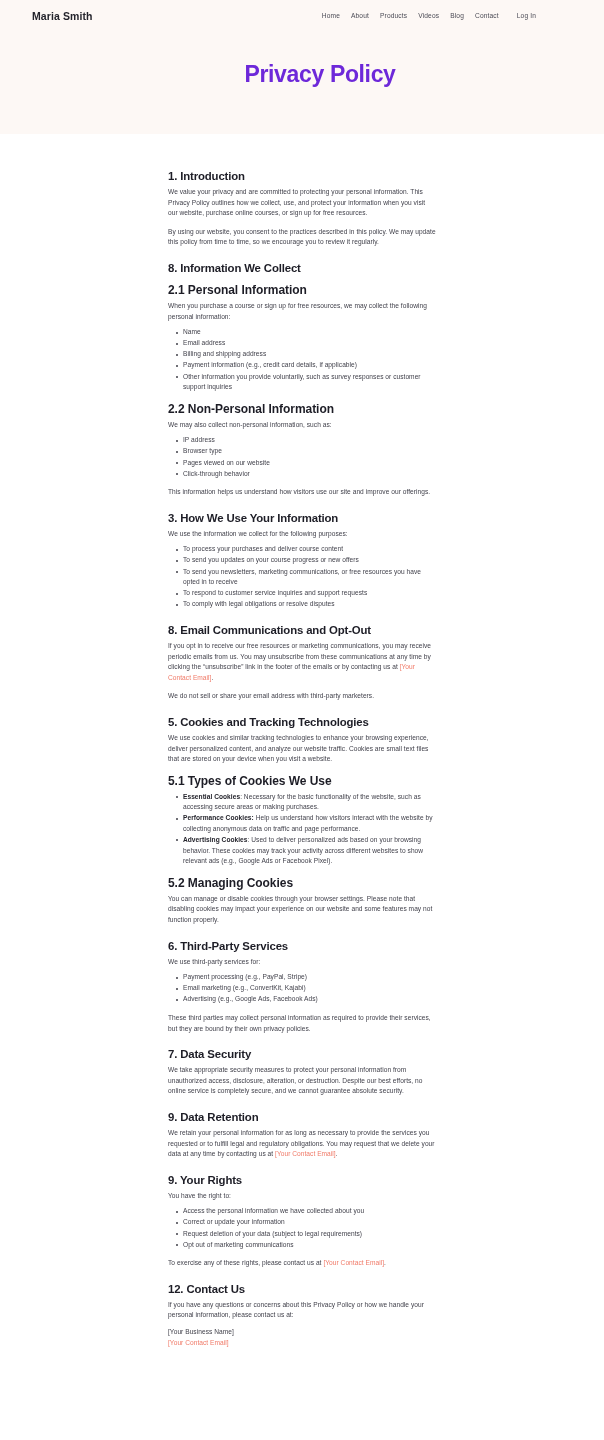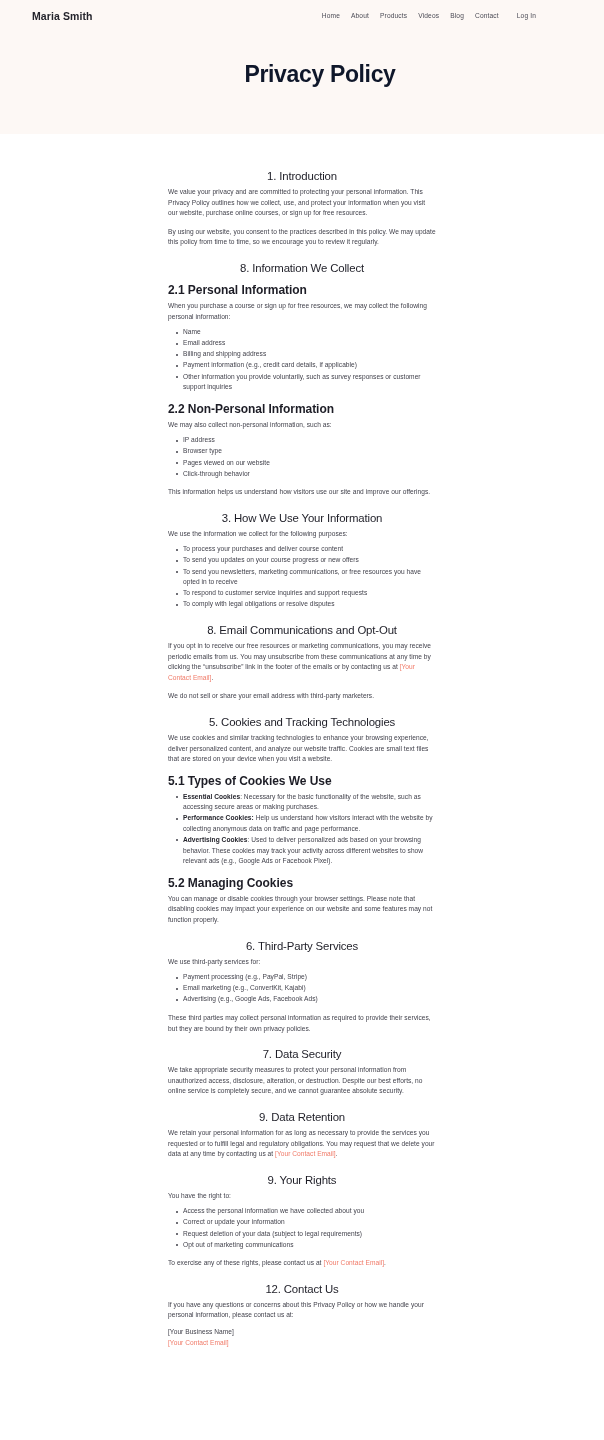--- a/index.html
+++ b/index.html
@@ -50,39 +50,38 @@
   .nav-link.login { margin-left: 7px; }
 
   .hero-title {
     position: absolute;
     left: 0; right: 0;
     top: 61px;
     text-align: center;
     font-size: 23px;
     font-weight: 700;
     letter-spacing: -0.35px;
-    color: #0f172a;
+    color: #6d28d9;
     margin-left: 36px;
   }
 
   
   .content {
     width: 268px;
     margin: 0 auto 0 168px;
     padding-top: 36px;
     padding-bottom: 18px;
   }
   h2.sec {
     font-size: 11.4px;
-    font-weight: 400;
+    font-weight: 700;
     letter-spacing: -0.15px;
     color: #1d1d26;
     margin-top: 14px;
     margin-bottom: 5px;
-    text-align: center;
   }
   h2.sec.first { margin-top: 0; }
   h3.sub {
     font-size: 12px;
     font-weight: 700;
     letter-spacing: -0.05px;
     color: #1d1d26;
     margin-top: 9px;
     margin-bottom: 4px;
   }

